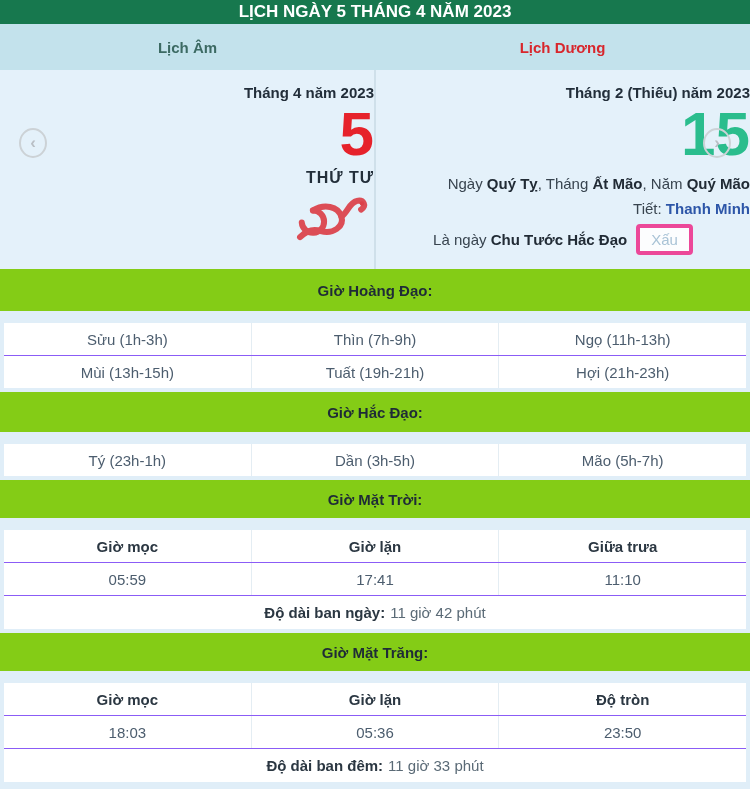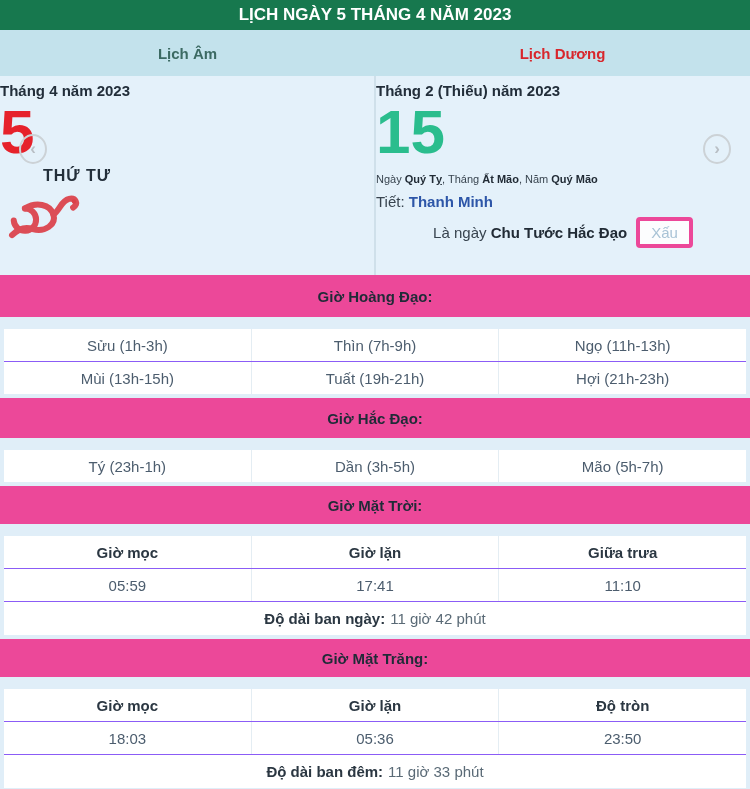--- a/index.html
+++ b/index.html
@@ -2,56 +2,56 @@
 <html><head>
 <meta charset="utf-8">
 <style>
   html,body{margin:0;padding:0;}
   .page{
     width:750px;height:789px;position:relative;overflow:hidden;
     background:#e0eef8;font-family:"Liberation Sans",sans-serif;
     -webkit-font-smoothing:antialiased;
   }
   
-  .header{height:30px;background:#17784e;color:#fff;display:flex;
+  .header{height:24px;background:#17784e;color:#fff;display:flex;
     align-items:center;justify-content:center;font-weight:bold;font-size:17px;}
   
   .tabs{height:46px;background:#c3e2ec;display:flex;}
   .tab{flex:1;display:flex;align-items:center;justify-content:center;
     font-weight:bold;font-size:15px;cursor:pointer;}
   .tab-solar{color:#d8262c;}
   .tab-lunar{color:#3c6a63;}
   
   .panels{height:199px;display:flex;position:relative;background:#e4f1fa;}
-  .panel{flex:1;text-align:left;box-sizing:border-box;}
+  .panel{flex:1;text-align:right;padding-top:8px;box-sizing:border-box;}
   .panel-left{border-right:2px solid #cfe0ea;}
   .month-line{font-weight:bold;font-size:15px;color:#222e3a;margin-top:6px;}
   .big-day{font-size:62px;font-weight:bold;line-height:64px;margin-top:1px;}
   .big-day.solar{color:#e6222b;}
   .big-day.lunar{color:#2abd8d;}
   .weekday{font-weight:bold;font-size:16px;color:#232f3a;margin-top:3px;letter-spacing:1px;margin-left:43px;}
   .snake-wrap{margin-top:4px;line-height:0;}
-  .canchi{font-size:11px;color:#38444f;margin-top:9px;}
+  .canchi{font-size:15px;color:#38444f;margin-top:9px;}
   .canchi b{color:#212b35;}
   .tiet{font-size:15px;color:#38444f;margin-top:8px;}
   .tiet b{color:#2d56a8;}
   .daytype{font-size:15px;color:#38444f;margin-top:7px;display:flex;
     align-items:center;justify-content:center;gap:9px;}
   .daytype b{color:#212b35;}
   .badge{border:4px solid #ec4899;border-radius:4px;padding:3px 11px;
     color:#a9c3d6;background:#fcfdfe;font-size:15px;cursor:pointer;}
   .nav-btn{position:absolute;top:58px;width:24px;height:24px;
     border:2px solid #ccd2d6;border-radius:50%;color:#b9bfc5;background:transparent;
     display:flex;align-items:center;justify-content:center;
     font-size:17px;font-weight:bold;line-height:1;cursor:pointer;padding-bottom:2px;box-sizing:content-box;}
   .nav-prev{left:19px;}
   .nav-next{right:19px;}
   
   .section-title{height:40px;display:flex;align-items:center;justify-content:center;
-    font-weight:bold;font-size:15px;color:#1f2b37;background:#ec4899;}
+    font-weight:bold;font-size:15px;color:#1f2b37;background:#84cc16;}
   .table{margin:12px 4px 4px;background:#fff;}
   .trow{display:flex;height:32px;border-top:1px solid #8b5cf6;}
   .trow:first-child{border-top:none;}
   .tcell{flex:1;display:flex;align-items:center;justify-content:center;
     font-size:15px;color:#4c5d6e;border-left:1px solid #e4edf3;}
   .tcell:first-child{border-left:none;}
   .trow.head .tcell{font-weight:bold;color:#2b3742;}
   .trow.foot{height:33px;display:flex;align-items:center;justify-content:center;
     font-size:15px;color:#5a6a76;}
   .trow.foot b{color:#2b3742;margin-right:5px;}

